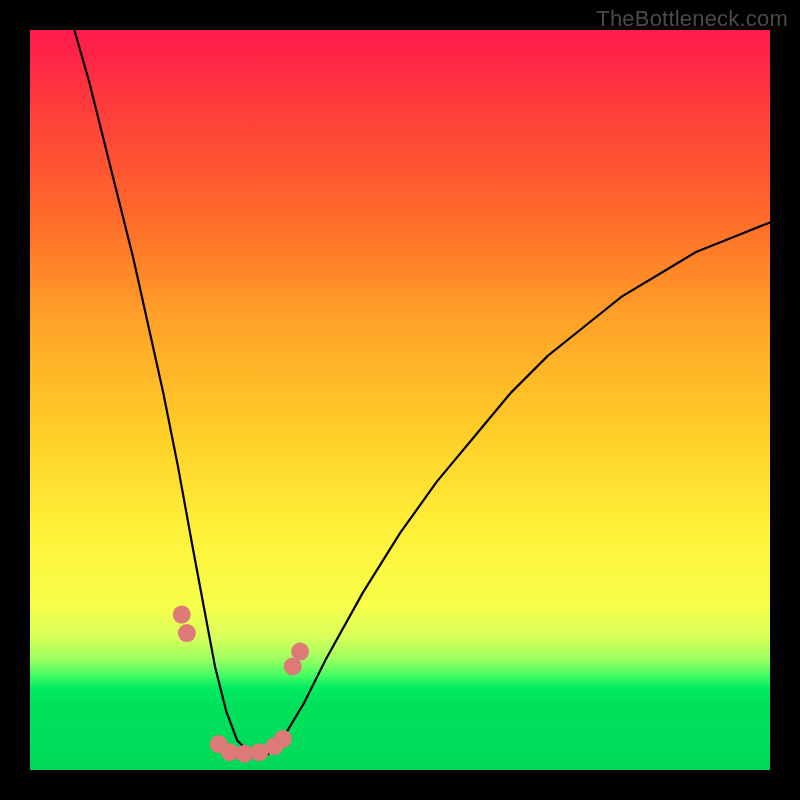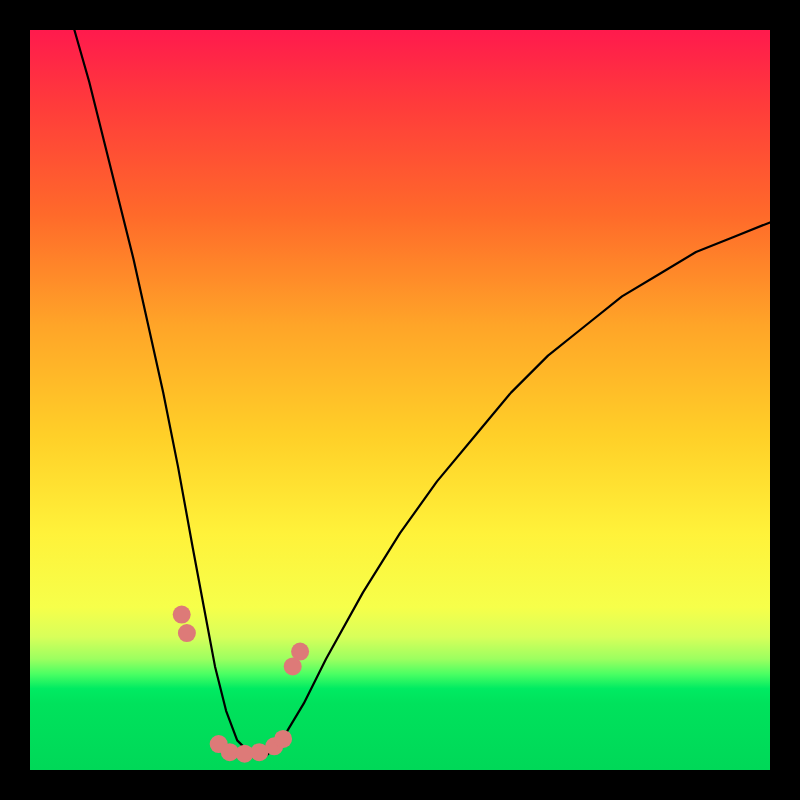--- a/index.html
+++ b/index.html
@@ -86,13 +86,14 @@
           <circle cx="199.8" cy="722.2" r="9" class="marker"></circle>
           <circle cx="214.6" cy="723.7" r="9" class="marker"></circle>
           <circle cx="229.4" cy="722.2" r="9" class="marker"></circle>
           <circle cx="244.2" cy="716.3" r="9" class="marker"></circle>
           <circle cx="253.1" cy="708.9" r="9" class="marker"></circle>
           <circle cx="262.7" cy="636.4" r="9" class="marker"></circle>
           <circle cx="270.1" cy="621.6" r="9" class="marker"></circle>
         </g>
     </svg>
   </div>
+  <div class="watermark">TheBottleneck.com</div>
 </div>
 
 </body></html>

